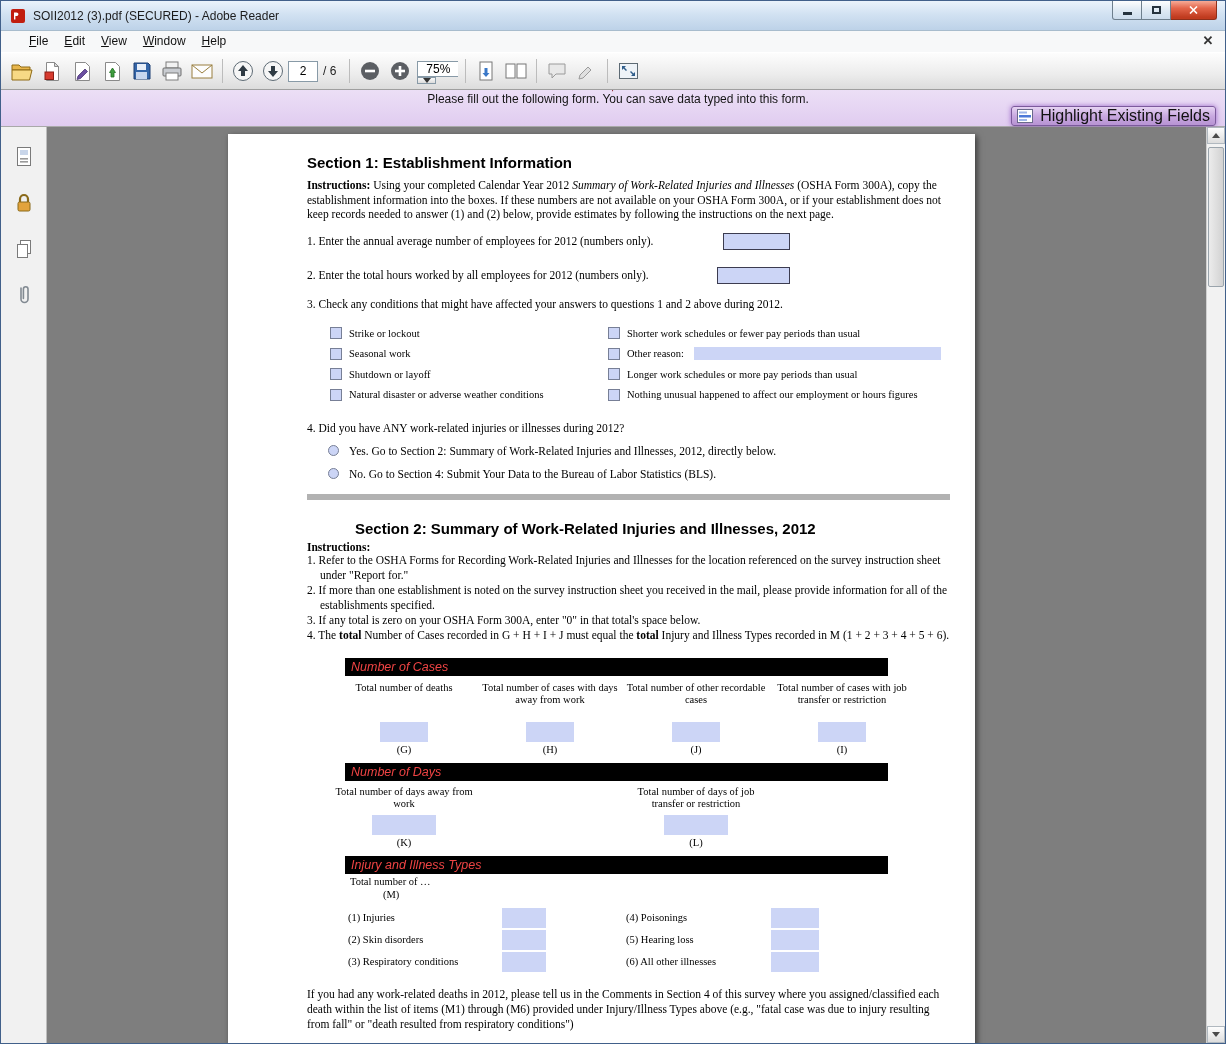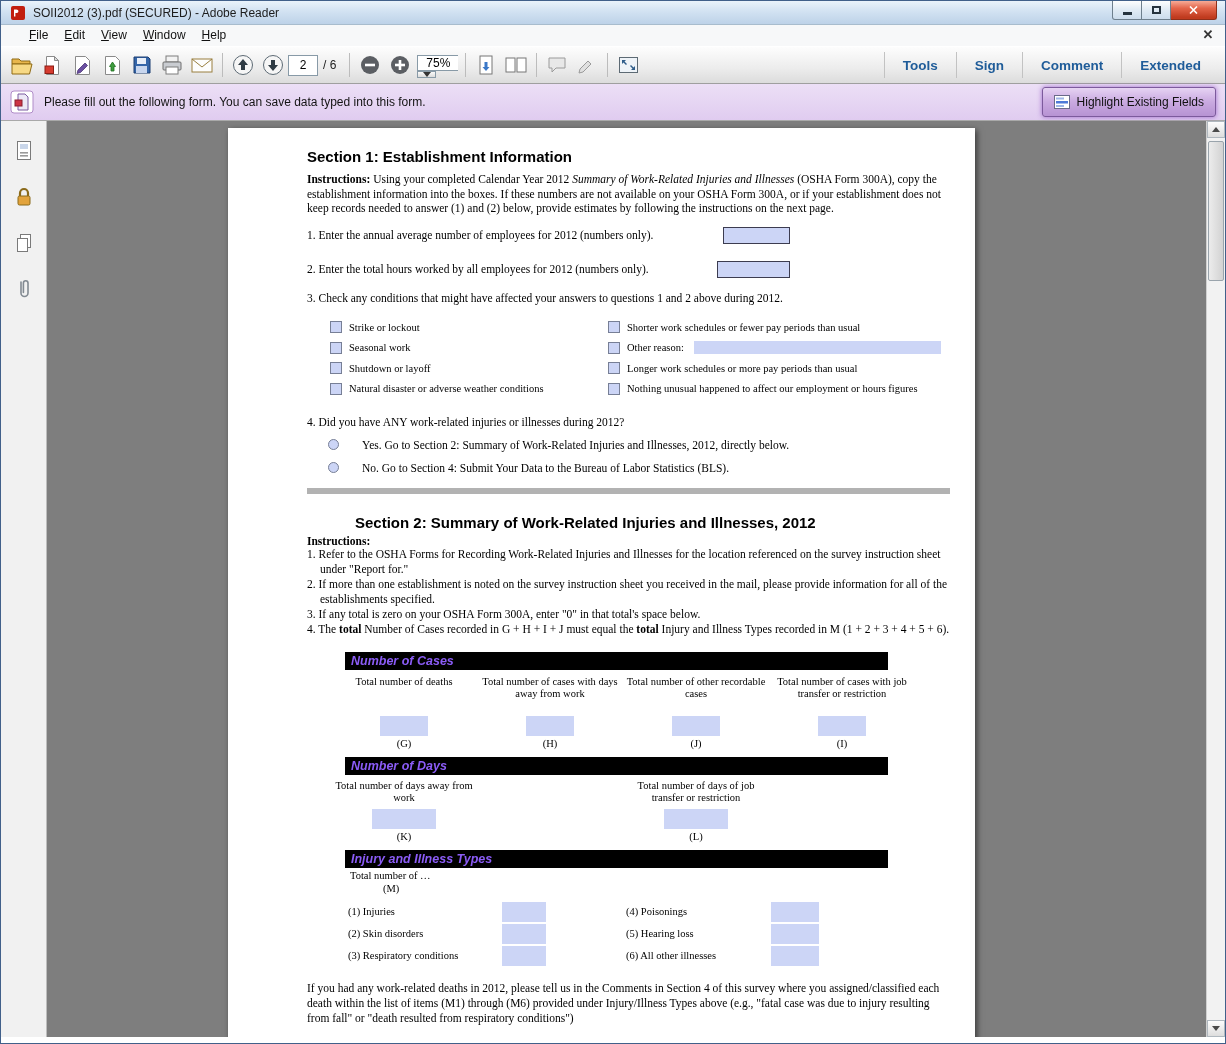--- a/index.html
+++ b/index.html
@@ -1,20 +1,20 @@
 <!DOCTYPE html>
 <html><head>
 <meta charset="utf-8">
 <style>
   html,body{margin:0;padding:0;}
   body{width:1226px;height:1044px;font-family:"Liberation Sans",sans-serif;overflow:hidden;background:#666;}
   .window{position:relative;width:1226px;height:1044px;border:1px solid #41608a;box-sizing:border-box;background:#fff;overflow:hidden;}
 
   
-  .titlebar{height:24px;background:linear-gradient(180deg,#eaf3fb,#d2e2f2 45%,#bdd2e8);display:flex;align-items:center;padding-left:9px;position:relative;border-bottom:1px solid #a8bccd;box-sizing:border-box;}
+  .titlebar{height:30px;background:linear-gradient(180deg,#eaf3fb,#d2e2f2 45%,#bdd2e8);display:flex;align-items:center;padding-left:9px;position:relative;border-bottom:1px solid #a8bccd;box-sizing:border-box;}
   .title-text{font-size:12px;color:#1c1c1c;margin-left:7px;}
   .winbtns{position:absolute;top:0;right:8px;display:flex;}
   .winbtn{height:19px;border:1px solid #6e7f8d;border-top:none;display:flex;align-items:center;justify-content:center;box-sizing:border-box;}
   .winbtn.minb{width:30px;border-radius:0 0 0 3px;background:linear-gradient(#fefefe,#e2ecf5 45%,#ccdcec);}
   .winbtn.maxb{width:29px;border-left:none;background:linear-gradient(#fefefe,#e2ecf5 45%,#ccdcec);}
   .winbtn.closeb{width:46px;border-left:none;border-radius:0 0 3px 0;background:linear-gradient(#f6ab97,#e3654a 40%,#c03b1f 90%);border-color:#8e2f1a;}
   .min-glyph{width:9px;height:3px;background:#26333e;margin-top:7px;}
   .max-glyph{width:9px;height:8px;border:2px solid #26333e;box-sizing:border-box;}
 
   
@@ -31,23 +31,23 @@
   .page-count{font-size:12px;color:#222;margin:0 8px 0 5px;}
   .zoom-wrap{display:flex;align-items:stretch;height:21px;margin:0 2px;flex-direction:column;}
   .zoom-input{width:40px;border:1px solid #889aa7;border-right:none;background:#fff;text-align:center;font-size:12px;font-family:"Liberation Sans",sans-serif;padding:0;}
   .zoom-drop{width:17px;border:1px solid #889aa7;background:linear-gradient(#fafafa,#dcdcdc);display:flex;align-items:center;justify-content:center;}
   .dtri{width:0;height:0;border-left:4px solid transparent;border-right:4px solid transparent;border-top:5px solid #333;}
   .tb-right{margin-left:auto;display:flex;align-items:center;height:100%;}
   .tb-link{color:#1f5c99;font-weight:bold;font-size:13.5px;padding:0 18px;}
   .tb-rsep{width:1px;height:26px;background:#c2c2c2;}
 
   
-  .formbar{height:37px;background:linear-gradient(#ecdff6,#e0ccf0);display:flex;align-items:center;padding:0 9px;border-bottom:1px solid #a9a9a9;box-sizing:border-box;}
+  .formbar{height:37px;background:linear-gradient(#ecdff6,#e0ccf0);display:flex;align-items:center;padding:0 9px;border-bottom:1px solid #a9a9a9;box-sizing:border-box;flex-direction:column;}
   .fb-msg{font-size:12px;color:#141414;margin-left:10px;}
-  .hef-btn{margin-left:auto;height:28px;display:flex;align-items:center;gap:7px;padding:0 11px;background:linear-gradient(#e6d3f3,#c9a9e0 50%,#b793d3);border:1px solid #7c5a9c;border-radius:3px;box-shadow:0 0 5px rgba(146,86,196,.85);font-size:12px;color:#111;}
+  .hef-btn{margin-left:auto;height:28px;display:flex;align-items:center;gap:7px;padding:0 5px;background:linear-gradient(#e6d3f3,#c9a9e0 50%,#b793d3);border:1px solid #7c5a9c;border-radius:3px;box-shadow:0 0 5px rgba(146,86,196,.85);font-size:16px;color:#111;}
 
   
   .main{display:flex;height:916px;}
   .sidebar{width:46px;background:#f1f1f1;border-right:1px solid #bdbdbd;box-sizing:border-box;display:flex;flex-direction:column;align-items:center;padding-top:16px;gap:18px;}
   .side-btn{width:30px;height:28px;display:flex;align-items:center;justify-content:center;}
   .docpane{flex:1;background:#7e7e7e;position:relative;overflow:hidden;}
   .vscroll{width:19px;background:#f2f2f2;border-left:1px solid #d0d0d0;position:relative;box-sizing:border-box;}
   .sbtn{position:absolute;left:0;width:18px;height:17px;background:linear-gradient(#fdfdfd,#ddd);border:1px solid #b0b8bf;box-sizing:border-box;display:flex;align-items:center;justify-content:center;}
   .sbtn.up{top:0;}
   .sbtn.down{bottom:0;}
@@ -66,28 +66,28 @@
   .q1f{left:416px;width:67px;}
   .q2f{left:410px;width:73px;}
   .q3t{margin-top:11px;font-size:11.5px;}
   .chkgrid{margin-top:13px;padding-left:23px;}
   .chkrow{display:flex;align-items:center;height:20.5px;font-size:10.5px;}
   .lcell{width:278px;display:flex;align-items:center;gap:7px;}
   .rcell{display:flex;align-items:center;gap:7px;}
   .chk{width:10px;height:10px;background:#ccd5f6;border:1px solid #777f96;flex:none;}
   .other-input{width:243px;height:13px;background:#ccd5f6;border:none;margin-left:3px;font-size:10px;padding:0 2px;font-family:"Liberation Serif",serif;}
   .q4t{margin-top:17px;font-size:11.5px;}
-  .radiorow{display:flex;align-items:center;gap:23px;padding-left:21px;margin-top:11px;font-size:11.5px;}
+  .radiorow{display:flex;align-items:center;gap:10px;padding-left:21px;margin-top:11px;font-size:11.5px;}
   .rad{width:11px;height:11px;border-radius:50%;background:#ccd5f6;border:1px solid #777f96;flex:none;box-sizing:border-box;}
   .divider{margin-top:14px;height:6px;background:#b2b2b2;}
   .s2title{margin-top:20px;margin-bottom:4px;margin-left:48px;}
   .instr-label{font-size:11.5px;font-weight:bold;margin-top:4px;}
   .s2item{font-size:11.5px;line-height:15px;padding-left:13px;text-indent:-13px;}
   .tablewrap{margin-top:15px;margin-left:38px;width:543px;}
-  .blackbar{height:18px;background:#000;color:#8b5cf6;font-family:"Liberation Sans",sans-serif;font-style:italic;font-weight:bold;font-size:12.5px;line-height:18px;padding-left:6px;box-sizing:border-box;}
+  .blackbar{height:18px;background:#000;color:#ef4444;font-family:"Liberation Sans",sans-serif;font-style:italic;font-weight:normal;font-size:12.5px;line-height:18px;padding-left:6px;box-sizing:border-box;}
   .bar2,.bar3{margin-top:4px;}
   .colgrid{display:flex;margin-left:-14px;width:584px;}
   .col{width:146px;text-align:center;}
   .colhead{font-size:10.5px;line-height:12.5px;padding-top:6px;height:40px;}
   .colhead2{font-size:10.5px;line-height:12.5px;padding-top:5px;height:29px;}
   .cfield{display:block;margin:0 auto;width:44px;height:18px;background:#ccd5f6;border:none;}
   .cfield.kl{width:60px;}
   .colkey{font-size:10.5px;margin-top:2px;height:15px;}
   .typecap{font-size:10.5px;line-height:12px;margin-top:2px;padding-left:5px;}
   .typecap2{padding-left:38px;margin-top:1px;margin-bottom:6px;}
@@ -242,30 +242,20 @@
       </svg>
     </div>
     <div class="tsep"></div>
     <div class="tbtn">
       <svg width="21" height="18" viewBox="0 0 21 18">
         <rect x="1.5" y="1.5" width="18" height="15" fill="#eef3f8" stroke="#5d6a74"></rect>
         <path d="M4 4h4L6.5 5.5 9 8 8 9 5.5 6.5 4 8z" fill="#2f5d8a"></path>
         <path d="M17 14h-4l1.5-1.5L12 10l1-1 2.5 2.5L17 10z" fill="#2f5d8a"></path>
       </svg>
     </div>
-    <div class="tb-right">
-      <div class="tb-rsep"></div>
-      <span class="tb-link">Tools</span>
-      <div class="tb-rsep"></div>
-      <span class="tb-link">Sign</span>
-      <div class="tb-rsep"></div>
-      <span class="tb-link">Comment</span>
-      <div class="tb-rsep"></div>
-      <span class="tb-link">Extended</span>
-    </div>
   </div>
 
   <div class="formbar">
     <svg width="24" height="24" viewBox="0 0 24 24">
       <rect x="1" y="1" width="22" height="22" rx="3" fill="#fff" stroke="#b08cc8"></rect>
       <path d="M8 4h7l3 3v13H8z" fill="#ece8f6" stroke="#7a5ba0"></path>
       <rect x="5" y="10" width="7" height="6" fill="#cc3344" stroke="#8a1f2e"></rect>
     </svg>
     <span class="fb-msg">Please fill out the following form. You can save data typed into this form.</span>
     <div class="hef-btn">

